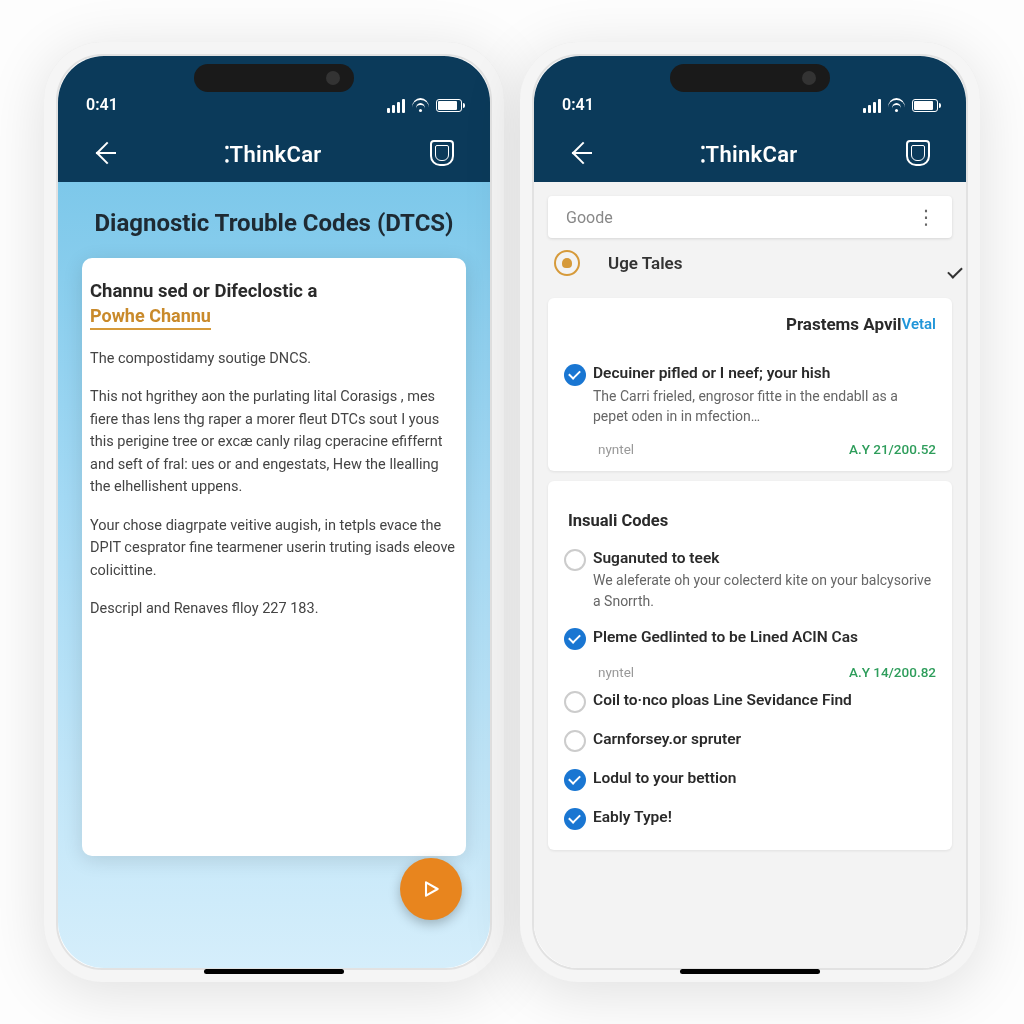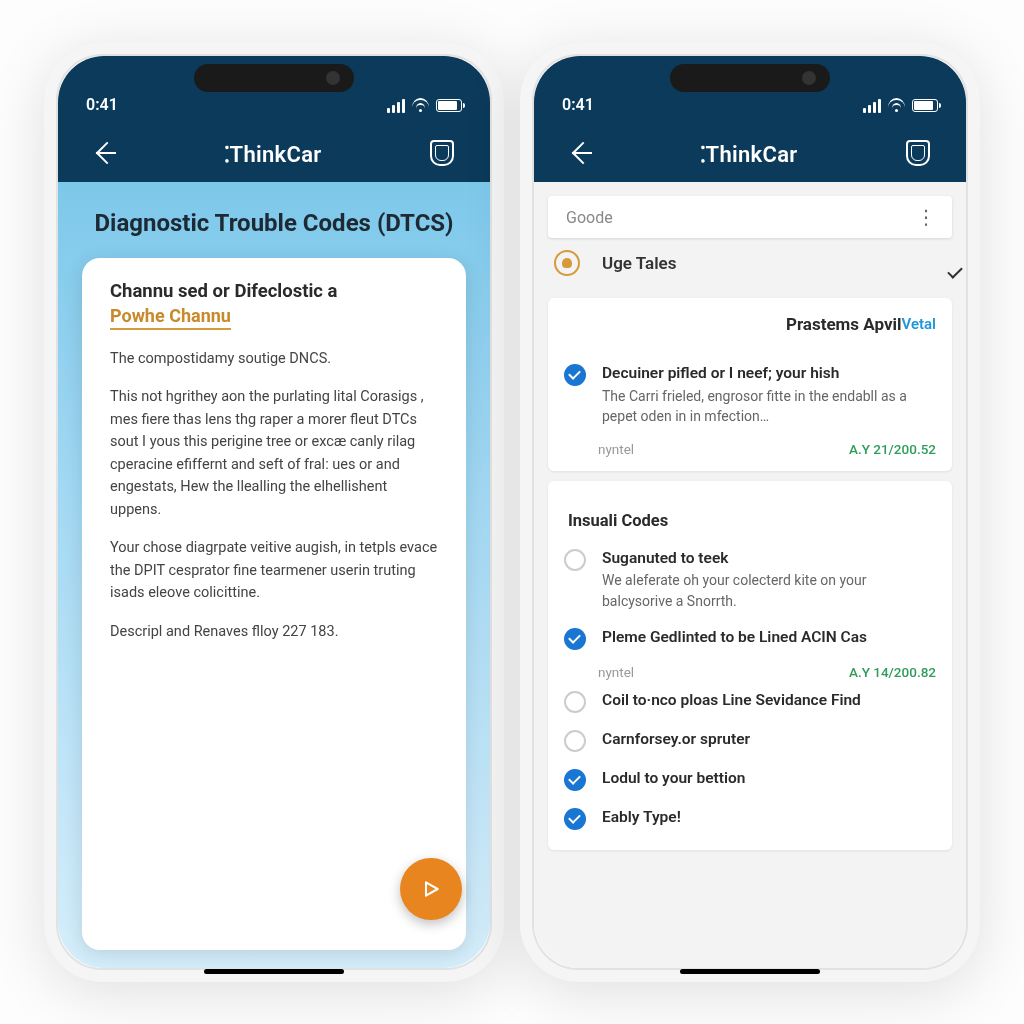--- a/index.html
+++ b/index.html
@@ -25,43 +25,43 @@
 .header .title{font-size:22px;font-weight:600;letter-spacing:.3px}
 .icon{display:inline-flex;align-items:center;justify-content:center}
 .arrow-left{width:22px;height:22px;position:relative}
 .arrow-left::before{content:"";position:absolute;width:14px;height:14px;border-left:2.5px solid currentColor;border-bottom:2.5px solid currentColor;transform:rotate(45deg);left:5px;top:3px}
 .arrow-left::after{content:"";position:absolute;width:20px;height:2.5px;background:currentColor;top:9.5px;left:2px}
 .shield{width:24px;height:26px;border:2px solid currentColor;border-radius:4px 4px 10px 10px;position:relative}
 .shield::after{content:"";position:absolute;inset:3px;border:1px solid currentColor;border-radius:2px 2px 6px 6px}
 
 .body1{height:calc(100% - 126px);background:linear-gradient(180deg,#7dc8ea 0%,#a3d9f4 40%,#d5eefb 100%);padding:26px 24px;position:relative}
 .h1{text-align:center;color:#1e2a33;font-size:24px;font-weight:700;line-height:1.25;margin-bottom:20px}
-.card1{background:#fff;border-radius:18px;box-shadow:0 4px 20px rgba(0,0,0,.12);padding:22px 28px;height:692px}
+.card1{background:#fff;border-radius:10px;box-shadow:0 4px 20px rgba(0,0,0,.12);padding:22px 8px;height:598px}
 .card1 h2{font-size:18.5px;font-weight:700;color:#2a2a2a;margin-bottom:3px}
 .card1 .sub{font-size:18px;font-weight:700;color:#c98a2b;border-bottom:2px solid #d69a3a;display:inline-block;padding-bottom:2px;margin-bottom:18px}
 .card1 p{font-size:14.5px;line-height:1.55;color:#444;margin-bottom:16px}
 .fab{position:absolute;bottom:48px;right:28px;width:62px;height:62px;background:#e8851e;border-radius:50%;display:flex;align-items:center;justify-content:center;box-shadow:0 4px 12px rgba(0,0,0,.25)}
 .fab svg{width:20px;height:22px}
 .homebar{position:absolute;bottom:8px;left:50%;transform:translateX(-50%);width:140px;height:5px;background:#000;border-radius:3px;z-index:5}
 
 .body2{height:calc(100% - 126px);background:#f3f3f3;overflow-y:hidden}
 .search{margin:14px 14px 0;height:42px;background:#fff;border-radius:4px;box-shadow:0 1px 3px rgba(0,0,0,.12);display:flex;align-items:center;padding:0 18px;color:#888;font-size:16px}
 .search .dots{margin-left:auto;font-size:20px;color:#666;letter-spacing:-2px}
-.urow{display:flex;align-items:center;padding:12px 20px;gap:22px}
+.urow{display:flex;align-items:center;padding:12px 20px;gap:28px}
 .user-ic{width:26px;height:26px;border:2px solid #d69a3a;border-radius:50%;display:flex;align-items:center;justify-content:center}
 .user-ic::after{content:"";width:10px;height:10px;background:#d69a3a;border-radius:50% 50% 40% 40%}
 .urow .lbl{font-size:17px;font-weight:600;color:#333}
 .urow .chk{margin-left:auto;color:#333}
 .chkmk{width:20px;height:20px;position:relative}
 .chkmk::after{content:"";position:absolute;width:6px;height:12px;border-right:2.2px solid currentColor;border-bottom:2.2px solid currentColor;transform:rotate(45deg);left:5px;top:1px}
 .card2{background:#fff;margin:10px 14px;border-radius:6px;box-shadow:0 1px 3px rgba(0,0,0,.08);padding:16px 16px 12px}
 .card2 .chead{display:flex;justify-content:flex-end;align-items:center;margin-bottom:21px}
 .card2 .chead .t{font-size:17px;font-weight:700;color:#2a2a2a}
 .card2 .chead .a{font-size:15px;font-weight:600;color:#2196d9}
-.item{display:flex;align-items:flex-start;gap:16px;padding:8px 0}
+.item{display:flex;align-items:flex-start;gap:7px;padding:8px 0}
 .chkbox{width:22px;height:22px;border-radius:50%;flex-shrink:0;margin-top:1px;position:relative}
 .chkbox.empty{border:2px solid #ccc}
 .chkbox.filled{background:#1976d2}
 .chkbox.filled::after{content:"";position:absolute;width:5px;height:9px;border-right:2.2px solid #fff;border-bottom:2.2px solid #fff;transform:rotate(45deg);left:7px;top:4px}
 .item .txt{flex:1}
 .item .title{font-size:15.5px;font-weight:600;color:#2a2a2a;line-height:1.35}
 .item .desc{font-size:14px;color:#666;line-height:1.45;margin-top:2px}
 .meta{display:flex;justify-content:space-between;font-size:13.5px;color:#999;padding:6px 0 2px 34px}
 .meta .amt{color:#2e9d5b;font-weight:500}
 .sechead{font-size:16.5px;font-weight:700;color:#2a2a2a;padding:14px 4px 10px}

